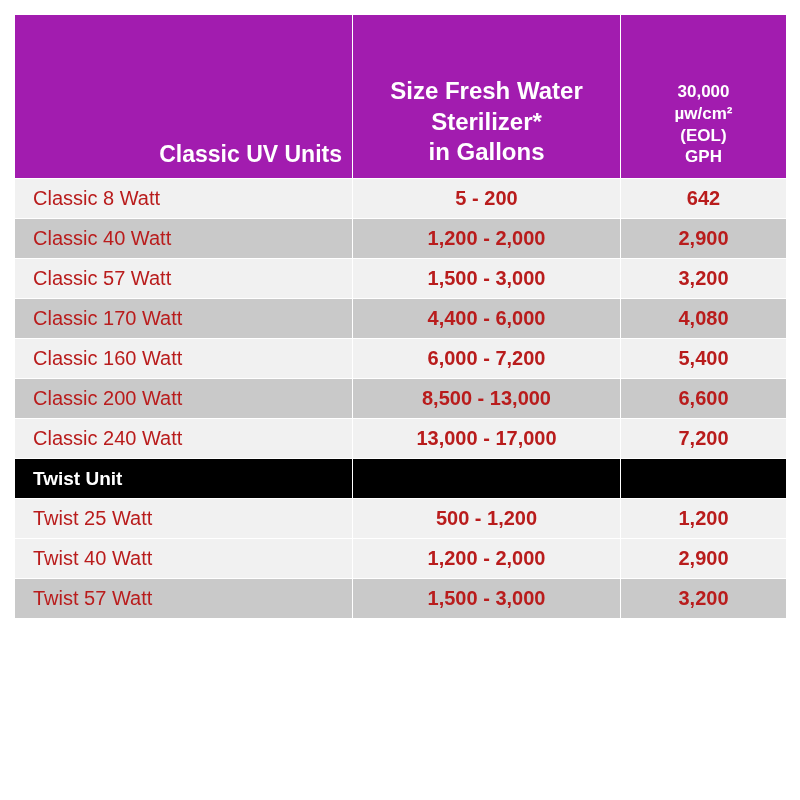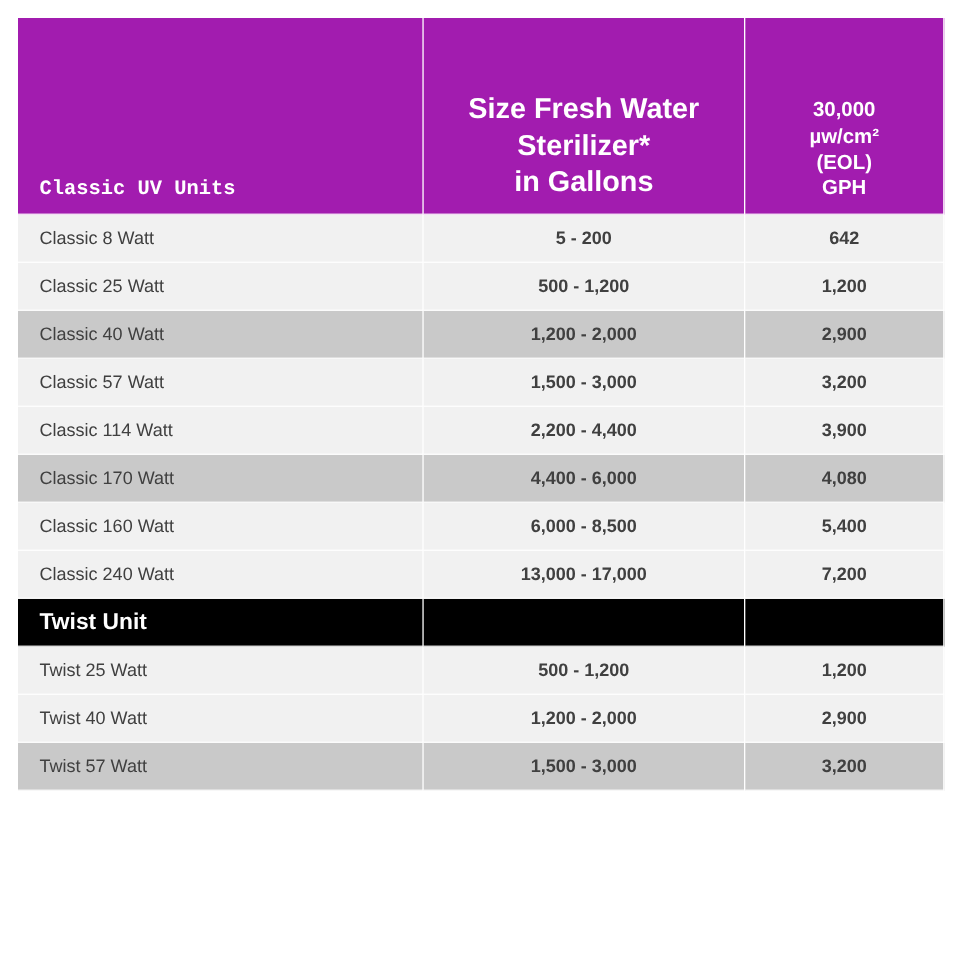--- a/index.html
+++ b/index.html
@@ -33,43 +33,42 @@
     background: #a21caf;
     color: #ffffff;
     border: 1px solid #ffffff;
     font-weight: bold;
     vertical-align: bottom;
     padding: 6px 10px 10px 10px;
     height: 164px;
     box-sizing: border-box;
   }
   th.head-left {
-    text-align: left;
-    font-size: 17px;
+    text-align: right;
+    font-size: 23px;
     padding-left: 18px;
-    font-family: Liberation Mono, monospace;
   }
   th.head-mid {
     text-align: center;
     font-size: 24px;
     line-height: 1.28;
     margin-left: 28px;
   }
   th.head-right {
     text-align: center;
     font-size: 17px;
     line-height: 1.28;
   }
 
   tbody td {
     border: 1px solid #ffffff;
     height: 40px;
     box-sizing: border-box;
-    font-size: 15px;
-    color: #404040;
+    font-size: 20px;
+    color: #b91c1c;
     padding: 0 10px;
   }
   tbody tr.light td { background: #f1f1f1; }
   tbody tr.dark td  { background: #c9c9c9; }
 
   td.name {
     text-align: left;
     padding-left: 18px;
     font-weight: normal;
   }
@@ -118,49 +117,44 @@
           <span>GPH</span>
         </th>
       </tr>
     </thead>
     <tbody id="table-body">
         <tr class="light">
           <td class="name">Classic 8 Watt</td>
           <td class="gal">5 - 200</td>
           <td class="gph">642</td>
         </tr>
-        <tr class="light">
-          <td class="name">Classic 25 Watt</td>
-          <td class="gal">500 - 1,200</td>
-          <td class="gph">1,200</td>
-        </tr>
         <tr class="dark">
           <td class="name">Classic 40 Watt</td>
           <td class="gal">1,200 - 2,000</td>
           <td class="gph">2,900</td>
         </tr>
         <tr class="light">
           <td class="name">Classic 57 Watt</td>
           <td class="gal">1,500 - 3,000</td>
           <td class="gph">3,200</td>
         </tr>
-        <tr class="light">
-          <td class="name">Classic 114 Watt</td>
-          <td class="gal">2,200 - 4,400</td>
-          <td class="gph">3,900</td>
-        </tr>
         <tr class="dark">
           <td class="name">Classic 170 Watt</td>
           <td class="gal">4,400 - 6,000</td>
           <td class="gph">4,080</td>
         </tr>
         <tr class="light">
           <td class="name">Classic 160 Watt</td>
-          <td class="gal">6,000 - 8,500</td>
+          <td class="gal">6,000 - 7,200</td>
           <td class="gph">5,400</td>
+        </tr>
+        <tr class="dark">
+          <td class="name">Classic 200 Watt</td>
+          <td class="gal">8,500 - 13,000</td>
+          <td class="gph">6,600</td>
         </tr>
         <tr class="light">
           <td class="name">Classic 240 Watt</td>
           <td class="gal">13,000 - 17,000</td>
           <td class="gph">7,200</td>
         </tr>
         <tr class="section">
           <td class="name">Twist Unit</td>
           <td class="gal"></td>
           <td class="gph"></td>

